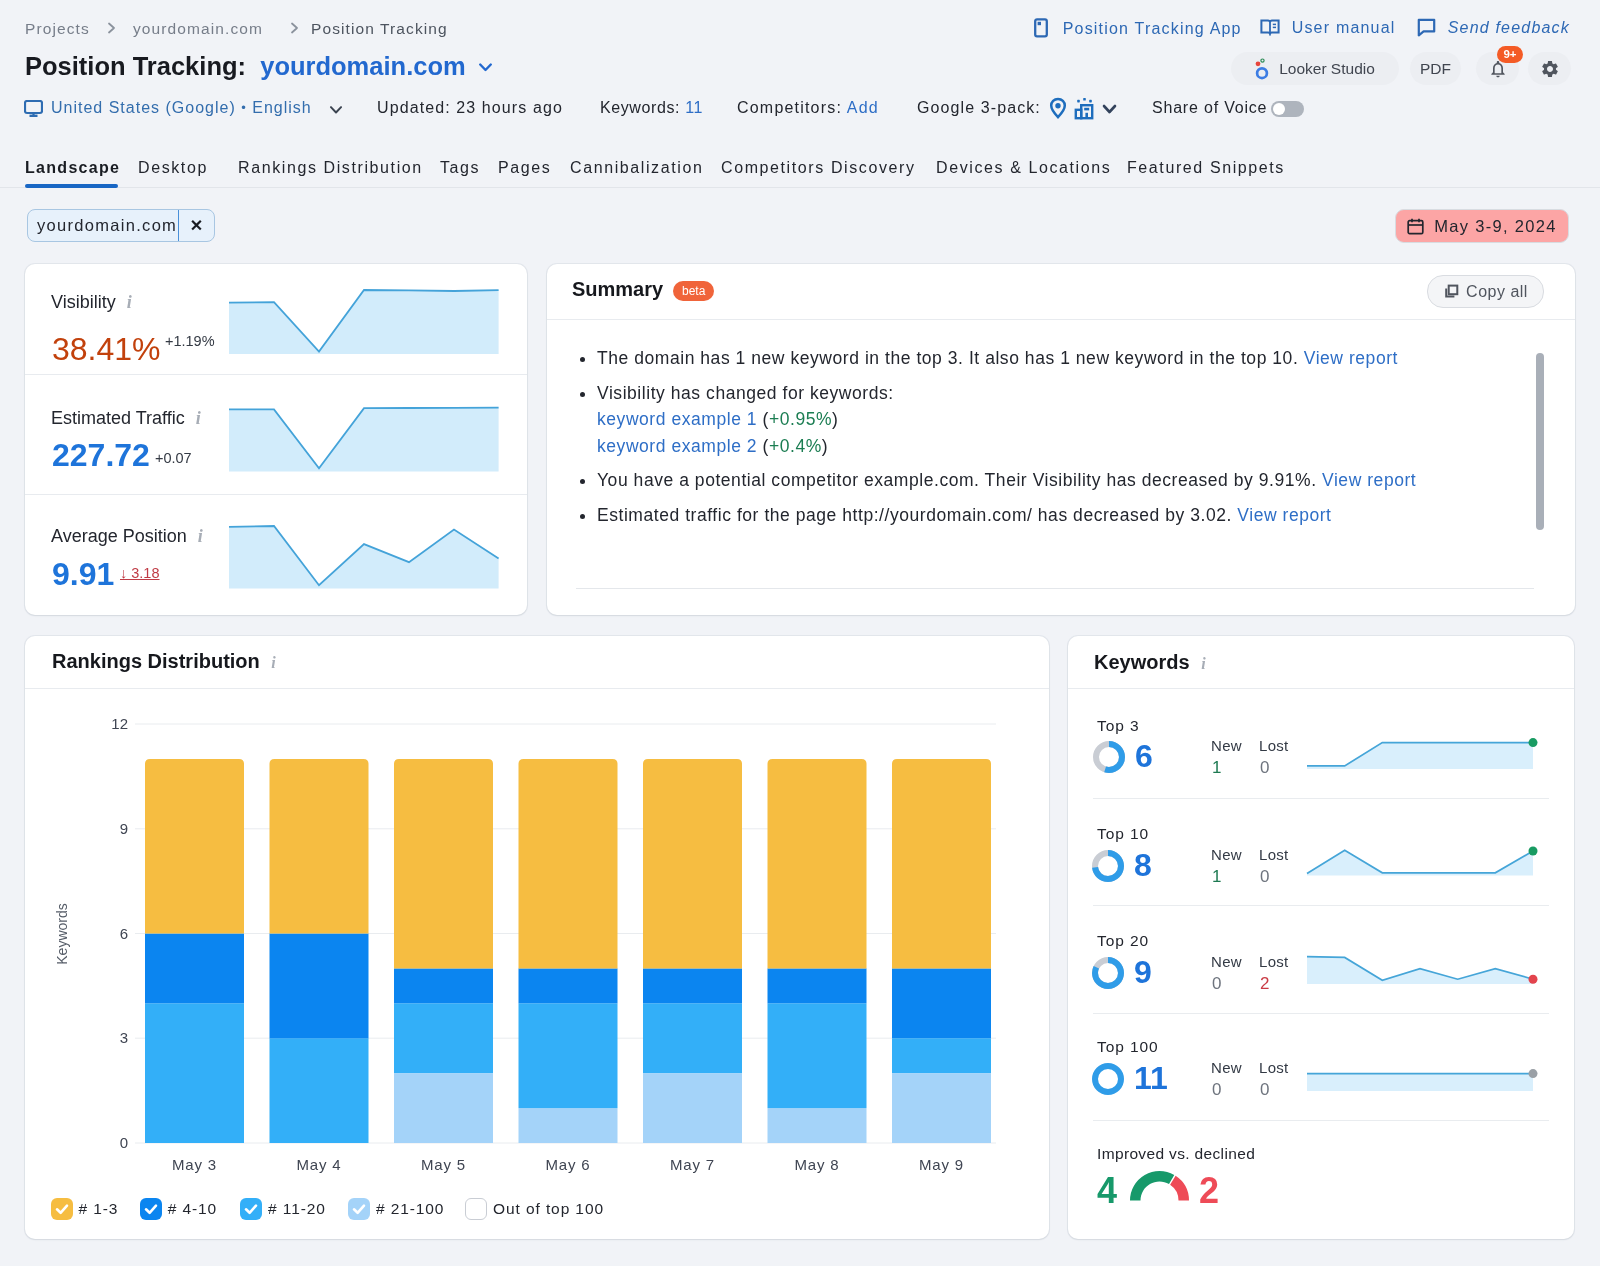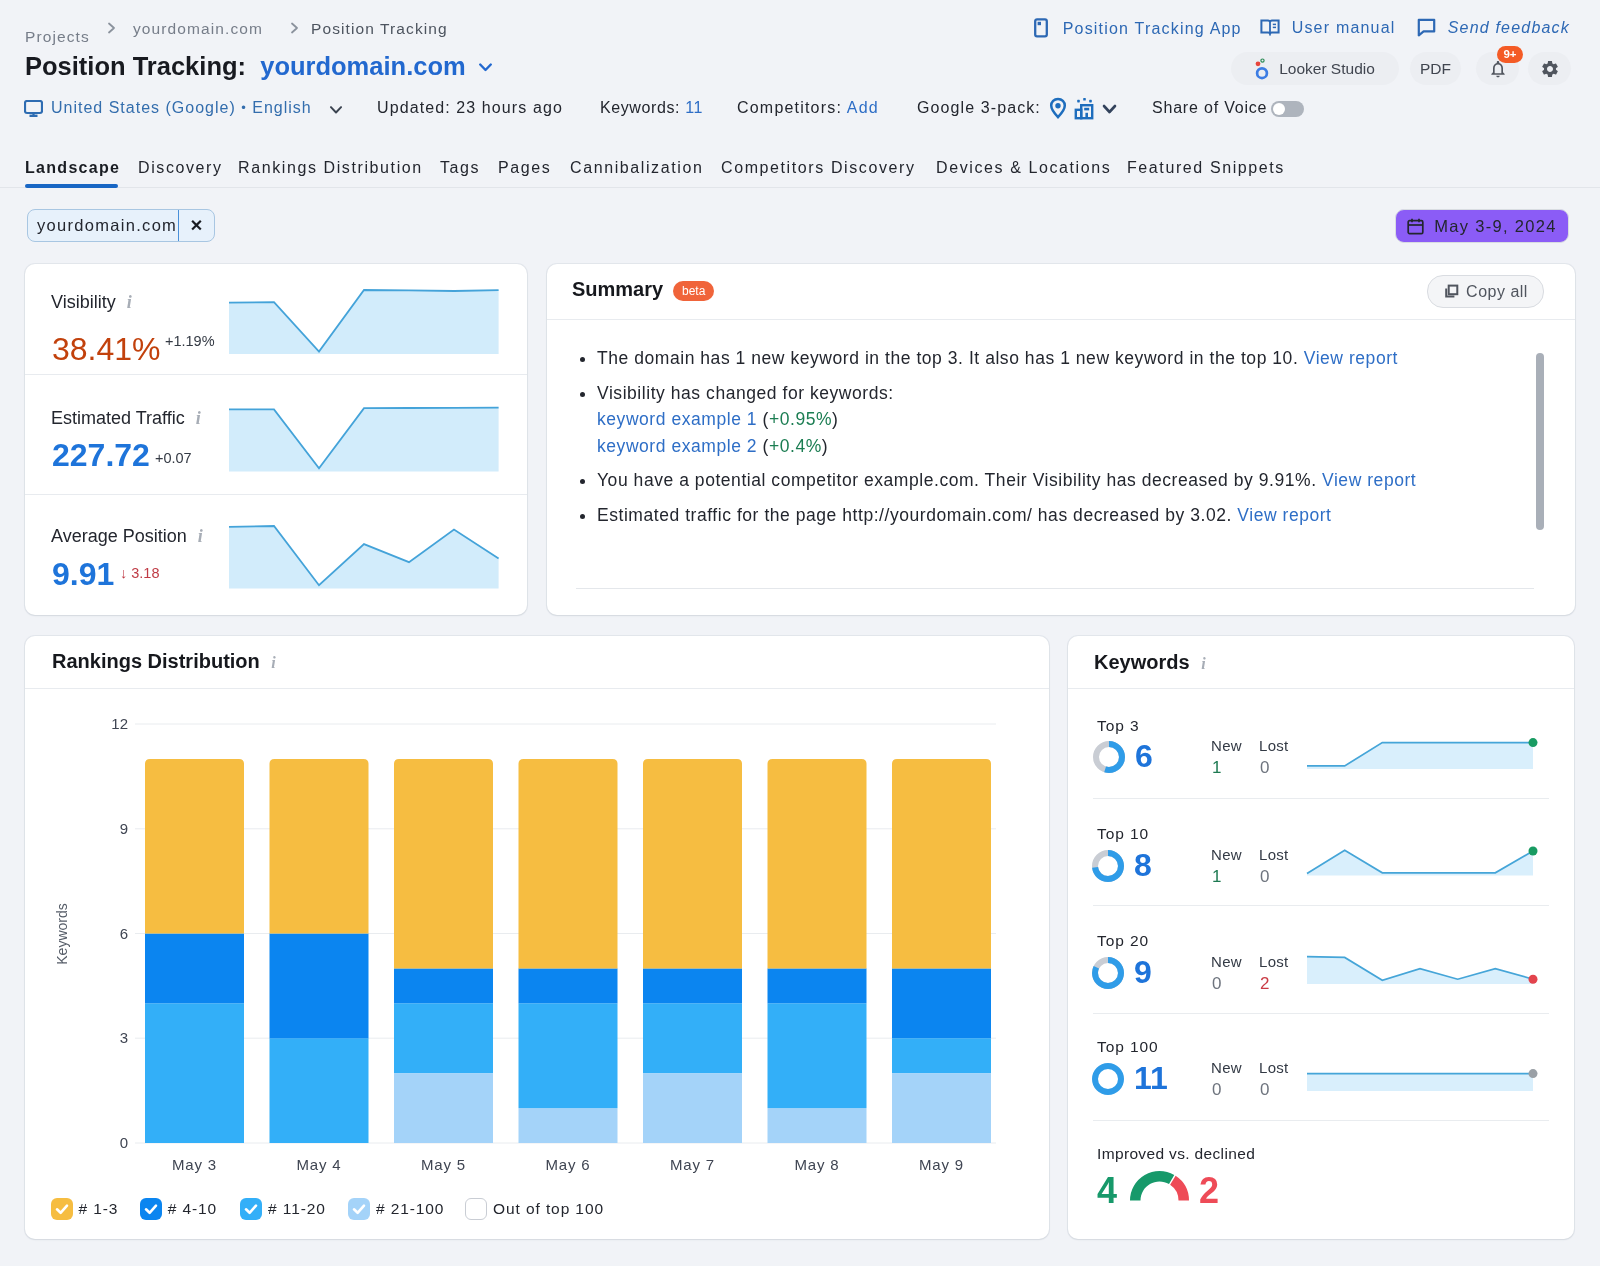--- a/index.html
+++ b/index.html
@@ -5,21 +5,21 @@
   * { margin:0; padding:0; box-sizing:border-box; }
   html,body { width:1600px; height:1266px; font-family:"Liberation Sans", sans-serif; background:#f1f3f7; position:relative; overflow:hidden; }
   .abs { position:absolute; }
   .card { position:absolute; background:#fff; border-radius:10px; box-shadow:0 1px 2px rgba(40,50,70,.08), 0 0 0 1px rgba(215,220,228,.55); }
   .blue { color:#2e6ec6; }
   .hdr-divider { position:absolute; left:0; right:0; height:1px; background:#e8ebef; }
 </style>
 </head>
 <body>
 
-<div class="abs" style="left:25px; top:20px; font-size:15.5px; letter-spacing:1.1px; color:#767d89;margin-top:8px;">Projects</div>
+<div class="abs" style="left:25px; top:20px; font-size:15.5px; letter-spacing:1.1px; color:#767d89;">Projects</div>
 <svg class="abs" style="left:107px; top:22px;" width="9" height="12" viewBox="0 0 9 12">
     <path d="M2 1.5 L7 6 L2 10.5" fill="none" stroke="#8b929d" stroke-width="1.8" stroke-linecap="round" stroke-linejoin="round"></path>
   </svg>
 <div class="abs" style="left:133px; top:20px; font-size:15.5px; letter-spacing:1.1px; color:#767d89;">yourdomain.com</div>
 <svg class="abs" style="left:290px; top:22px;" width="9" height="12" viewBox="0 0 9 12">
     <path d="M2 1.5 L7 6 L2 10.5" fill="none" stroke="#8b929d" stroke-width="1.8" stroke-linecap="round" stroke-linejoin="round"></path>
   </svg>
 <div class="abs" style="left:311px; top:20px; font-size:15.5px; letter-spacing:1.1px; color:#4d545f;">Position Tracking</div>
 
 <div class="abs" style="left:1032px; top:18px; font-size:16px; letter-spacing:1.2px; color:#2d68b4;">
@@ -108,35 +108,35 @@
       <path d="M2 2 L7.5 8 L13 2" fill="none" stroke="#33425c" stroke-width="2.6" stroke-linecap="round" stroke-linejoin="round"></path>
     </svg></div>
 <div class="abs" style="left:1152px; top:99px; font-size:16px; letter-spacing:0.8px; color:#23262e;">Share of Voice</div>
 <div class="abs" style="left:1271px; top:101px; width:33px; height:16px; background:#aeb4bd; border-radius:8px;">
     <div style="position:absolute; left:2px; top:2px; width:12px; height:12px; background:#fff; border-radius:50%;"></div>
   </div>
 
 <div class="abs" style="left:0; top:187px; width:1600px; height:1px; background:#e2e5ea;"></div>
 <div class="abs" style="left:25px; top:159px; font-size:16px; letter-spacing:1.3px; color:#191c22; font-weight:bold;">Landscape</div>
 <div class="abs" style="left:25px; top:184px; width:93px; height:4px; background:#1866c4; border-radius:2px;"></div>
-<div class="abs" style="left:138px; top:159px; font-size:16px; letter-spacing:1.6px; color:#23262e;">Discovery</div>
+<div class="abs" style="left:138px; top:159px; font-size:16px; letter-spacing:1.6px; color:#23262e;">Desktop</div>
 <div class="abs" style="left:238px; top:159px; font-size:16px; letter-spacing:1.6px; color:#23262e;">Rankings Distribution</div>
 <div class="abs" style="left:440px; top:159px; font-size:16px; letter-spacing:1.6px; color:#23262e;">Tags</div>
 <div class="abs" style="left:498px; top:159px; font-size:16px; letter-spacing:1.6px; color:#23262e;">Pages</div>
 <div class="abs" style="left:570px; top:159px; font-size:16px; letter-spacing:1.6px; color:#23262e;">Cannibalization</div>
 <div class="abs" style="left:721px; top:159px; font-size:16px; letter-spacing:1.6px; color:#23262e;">Competitors Discovery</div>
 <div class="abs" style="left:936px; top:159px; font-size:16px; letter-spacing:1.6px; color:#23262e;">Devices &amp; Locations</div>
 <div class="abs" style="left:1127px; top:159px; font-size:16px; letter-spacing:1.6px; color:#23262e;">Featured Snippets</div>
 
 <div class="abs" style="left:27px; top:209px; width:188px; height:33px; background:#e7f1fb; border:1px solid #a8c6e2; border-radius:8px; display:flex; align-items:center;">
   <span style="padding-left:9px; width:150px; font-size:16.5px; letter-spacing:1.3px; color:#23262e;">yourdomain.com</span>
   <span style="width:1px; height:31px; background:#4a90d9;"></span>
   <span style="flex:1; text-align:center; font-size:16px; color:#191c22; font-weight:bold;">✕</span>
 </div>
-<div class="abs" style="left:1395px; top:209px; width:174px; height:34px; background:#8b5cf6; border:1px solid #d8dce1; border-radius:9px; display:flex; align-items:center; justify-content:center; font-size:16.5px; letter-spacing:1.3px; color:#23262e;">
+<div class="abs" style="left:1395px; top:209px; width:174px; height:34px; background:#fca5a5; border:1px solid #d8dce1; border-radius:9px; display:flex; align-items:center; justify-content:center; font-size:16.5px; letter-spacing:1.3px; color:#23262e;">
   <svg width="17" height="17" viewBox="0 0 17 17" style="margin-right:10px;">
       <rect x="1.2" y="2.6" width="14.6" height="13" rx="1.4" fill="none" stroke="#23262e" stroke-width="1.7"></rect>
       <line x1="1.5" y1="7" x2="15.5" y2="7" stroke="#23262e" stroke-width="1.7"></line>
       <line x1="5" y1="0.8" x2="5" y2="4.2" stroke="#23262e" stroke-width="1.7"></line>
       <line x1="12" y1="0.8" x2="12" y2="4.2" stroke="#23262e" stroke-width="1.7"></line>
     </svg>
   May 3-9, 2024
 </div>
 
 <div class="card" style="left:25px; top:264px; width:502px; height:351px;"></div>
@@ -144,21 +144,21 @@
   <div class="abs" style="left:0; top:110px; width:502px; height:1px; background:#e8ebef;"></div>
   <div class="abs" style="left:0; top:230px; width:502px; height:1px; background:#e8ebef;"></div>
   <div class="abs" style="left:26px; top:28px; font-size:18px; color:#23262e;">Visibility <span style="font-family:'Liberation Serif',serif; font-style:italic; font-weight:bold; color:#a7adb6; margin-left:6px;">i</span></div>
   <div class="abs" style="left:27px; top:67px; font-size:32px; font-weight:normal; color:#c2410c;">38.41%</div>
   <div class="abs" style="left:140px; top:69px; font-size:14.5px; color:#343a44;">+1.19%</div>
   <div class="abs" style="left:26px; top:144px; font-size:18px; color:#23262e;">Estimated Traffic <span style="font-family:'Liberation Serif',serif; font-style:italic; font-weight:bold; color:#a7adb6; margin-left:6px;">i</span></div>
   <div class="abs" style="left:27px; top:173px; font-size:32px; font-weight:bold; color:#1e74da;">227.72</div>
   <div class="abs" style="left:130px; top:186px; font-size:14.5px; color:#343a44;">+0.07</div>
   <div class="abs" style="left:26px; top:262px; font-size:18px; color:#23262e;">Average Position <span style="font-family:'Liberation Serif',serif; font-style:italic; font-weight:bold; color:#a7adb6; margin-left:6px;">i</span></div>
   <div class="abs" style="left:27px; top:292px; font-size:32px; font-weight:bold; color:#1e74da;">9.91</div>
-  <div class="abs" style="left:95px; top:301px; font-size:14.5px; color:#bf3b45;">↓ 3.18</div>
+  <div class="abs" style="left:95px; top:301px; font-size:14.5px; color:#bf3b45;text-decoration:underline;">↓ 3.18</div>
 
   <svg class="abs" style="left:203px; top:22px;" width="296" height="70" viewBox="0 0 296 70">
     <path d="M1 16.7 L46 16.1 L91 65.6 L136 4 L181 4.3 L226 5 L270.6 4.1 L270.6 68 L1 68 Z" fill="#d2ecfb"></path>
     <path d="M1 16.7 L46 16.1 L91 65.6 L136 4 L181 4.3 L226 5 L270.6 4.1" fill="none" stroke="#44a3d9" stroke-width="1.8"></path>
   </svg>
   <svg class="abs" style="left:203px; top:140px;" width="296" height="70" viewBox="0 0 296 70">
     <path d="M1 5.4 L46 5.4 L91 64.3 L136 4.1 L181 4 L226 3.8 L270.6 3.6 L270.6 67.6 L1 67.6 Z" fill="#d2ecfb"></path>
     <path d="M1 5.4 L46 5.4 L91 64.3 L136 4.1 L181 4 L226 3.8 L270.6 3.6" fill="none" stroke="#44a3d9" stroke-width="1.8"></path>
   </svg>
   <svg class="abs" style="left:203px; top:255px;" width="296" height="70" viewBox="0 0 296 70">

